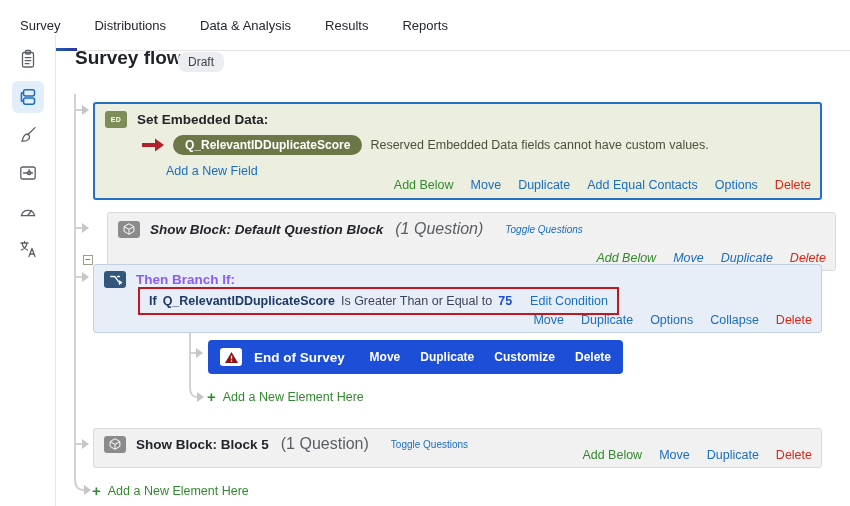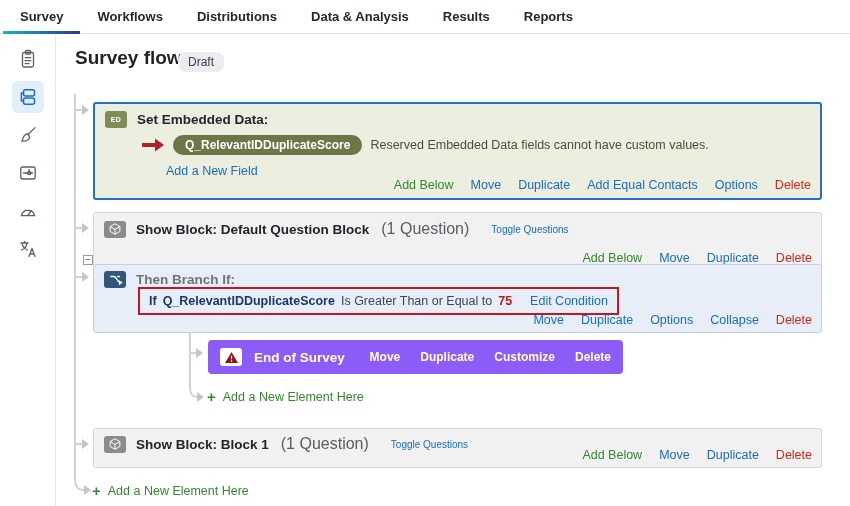--- a/index.html
+++ b/index.html
@@ -1,21 +1,21 @@
 <!DOCTYPE html>
 <html><head>
 <meta charset="utf-8">
 <style>
   * { margin:0; padding:0; box-sizing:border-box; }
   body { background:#fff; font-family:"Liberation Sans", sans-serif; }
   .screen { position:relative; width:850px; height:506px; background:#fff; overflow:hidden; }
 
   
-  .topnav { position:absolute; top:0; left:0; right:0; height:34px; background:#fff;
-            border-bottom:1px solid #e4e4e4; display:flex; align-items:stretch; padding-left:3px;font-weight:bold; }
+  .topnav { position:absolute; top:0; left:0; right:0; height:51px; background:#fff;
+            border-bottom:1px solid #e4e4e4; display:flex; align-items:stretch; padding-left:3px; }
   .tab { position:relative; padding:0 17px; font-size:13px; color:#23272e; display:flex;
          align-items:center; cursor:pointer; white-space:nowrap; }
   .tab.active::after { content:""; position:absolute; left:0; right:0; bottom:-1px; height:3px;
          background:linear-gradient(90deg,#14b8b4,#2a35a6); }
 
   
   .sidebar { position:absolute; top:35px; left:0; width:56px; bottom:0; background:#fff;
              border-right:1px solid #e6e6e6; display:flex; flex-direction:column;
              align-items:center; padding-top:8px; gap:6px; }
   .side-icon { width:32px; height:32px; border-radius:6px; display:flex; align-items:center;
@@ -55,41 +55,41 @@
           border-radius:11px; cursor:pointer; white-space:nowrap; }
   .note { font-size:12.5px; color:#4a5138; }
   .add-field { position:absolute; left:71px; top:60px; font-size:12.5px; }
   .embedded .actions { bottom:6px; }
 
   
   .grayblk { background:#f1f1f1; border:1px solid #d9d9d9; }
   .grayblk .blk-head { top:7px; }
   .cube-badge { background:#8b8b8b; }
   .grayblk .actions { bottom:5px; }
-  .defaultblk { left:93px; top:212px; width:729px; height:59px; }
+  .defaultblk { left:107px; top:212px; width:729px; height:59px;font-style:italic; }
   .block1 { left:93px; top:428px; width:729px; height:40px; }
   .block1 .blk-head { top:6px; }
 
   
   .branch { left:93px; top:264px; width:729px; height:69px; background:#e8eef8; border:1px solid #c3cfe2; }
   .branch .blk-head { top:6px; }
   .branch-badge { background:#33567d; }
-  .branch .blk-title { color:#737373; }
+  .branch .blk-title { color:#8b5cf6; }
   .cond-box { position:absolute; left:44px; top:22px; border:2px solid #c01820; padding:5px 9px;
               display:flex; align-items:center; gap:6px; font-size:12.5px; white-space:nowrap; }
   .cond-bold { font-weight:700; color:#1c3a66; }
   .cond-op { color:#39455c; }
-  .cond-val { font-weight:700; color:#b91c1c; }
+  .cond-val { font-weight:700; color:#1d4ed8; }
   .branch .actions { bottom:5px; }
   .collapse-box { position:absolute; left:83px; top:255px; width:10px; height:10px; background:#fff;
                   border:1px solid #97a089; color:#555; font-size:10px; line-height:8px;
                   text-align:center; cursor:pointer; }
 
   
-  .eos { left:208px; top:340px; width:415px; height:34px; background:#8b5cf6; border-radius:4px;
+  .eos { left:208px; top:340px; width:415px; height:34px; background:#1d4ed8; border-radius:4px;
          display:flex; align-items:center; padding:0 12px; gap:12px; }
   .warn-badge { width:22px; height:18px; background:#fff; border-radius:3px; display:flex;
                 align-items:center; justify-content:center; }
   .eos-title { color:#fff; font-weight:700; font-size:13.5px; }
   .eos-actions { margin-left:auto; display:flex; gap:20px; }
   .eos-actions a { color:#fff; font-weight:700; font-size:12px; text-decoration:none; cursor:pointer; }
 
   
   .add-el { position:absolute; display:flex; align-items:center; gap:7px; color:#338a2e;
             font-size:12.5px; cursor:pointer; }
@@ -98,23 +98,20 @@
   .add-main { left:92px; top:484px; }
 </style>
 </head>
 <body>
 
 <div class="screen">
 
   <header class="topnav">
     <div class="tab active">
         <span>Survey</span>
-      </div>
-    <div class="tab">
-        <span>Workflows</span>
       </div>
     <div class="tab">
         <span>Distributions</span>
       </div>
     <div class="tab">
         <span>Data &amp; Analysis</span>
       </div>
     <div class="tab">
         <span>Results</span>
       </div>
@@ -285,21 +282,21 @@
   </div>
 
   <section class="blk grayblk block1">
     <div class="blk-head">
       <span class="blk-icon cube-badge">
         <svg width="14" height="14" viewBox="0 0 20 20" fill="none" stroke="#fff" stroke-width="1.4">
           <path d="M10,2.5 L17,6.5 V13.5 L10,17.5 L3,13.5 V6.5 Z"></path>
           <path d="M3,6.5 L10,10.5 L17,6.5 M10,10.5 V17.5"></path>
         </svg>
       </span>
-      <span class="blk-title">Show Block: Block 1</span>
+      <span class="blk-title">Show Block: Block 5</span>
       <span class="blk-count">(1 Question)</span>
       <a class="link-blue2">Toggle Questions</a>
     </div>
     <div class="actions">
       <a class="link-green">Add Below</a>
       <a class="link-blue">Move</a>
       <a class="link-blue">Duplicate</a>
       <a class="link-red">Delete</a>
     </div>
   </section>

